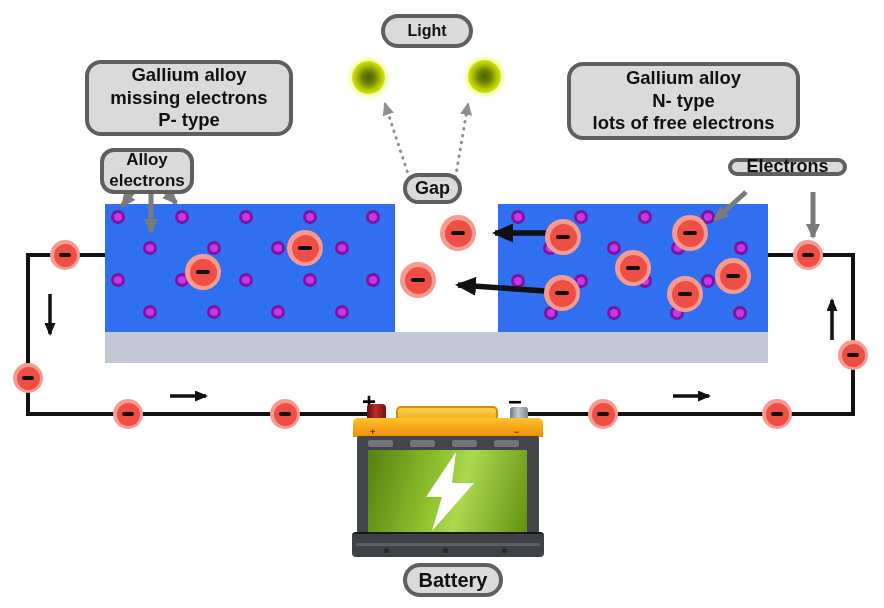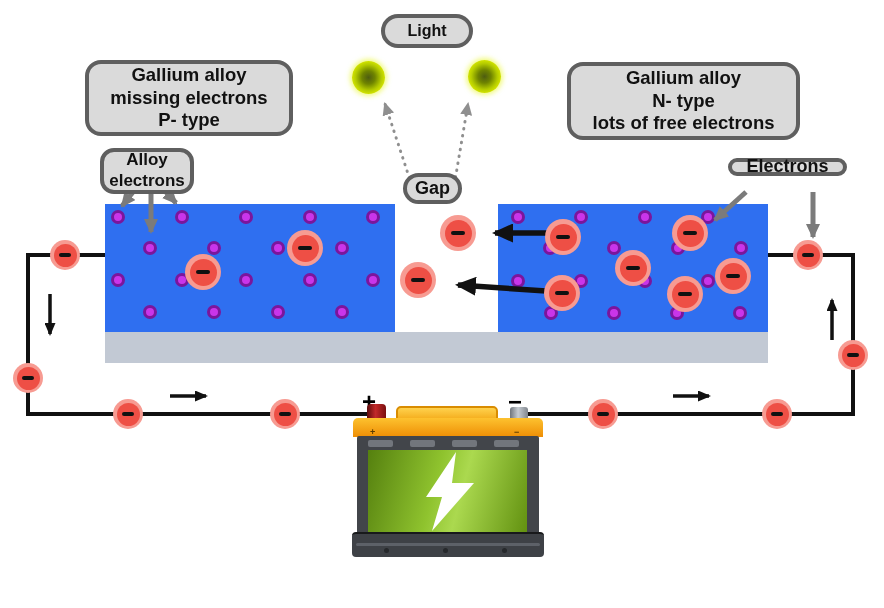--- a/index.html
+++ b/index.html
@@ -279,14 +279,17 @@
   </div>
 
   <div class="label pill" style="left:403px;top:138px;width:59px;height:31px;font-size:18px;margin-top:35px;">
     <span>Gap</span>
   </div>
 
   <div class="label pill" style="left:728px;top:158px;width:119px;height:18px;font-size:18px;text-align:center;">
     <span>Electrons</span>
   </div>
 
+  <div class="label pill" style="left:403px;top:563px;width:100px;height:34px;font-size:20px;">
+    <span>Battery</span>
+  </div>
 
 </div>
 
 </body></html>

